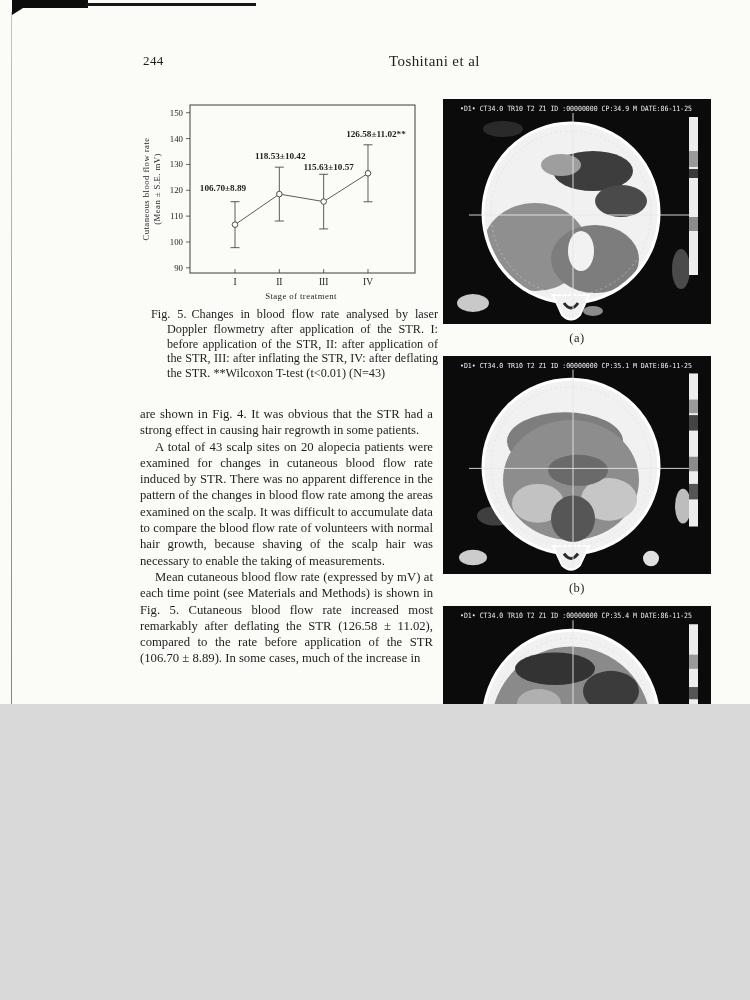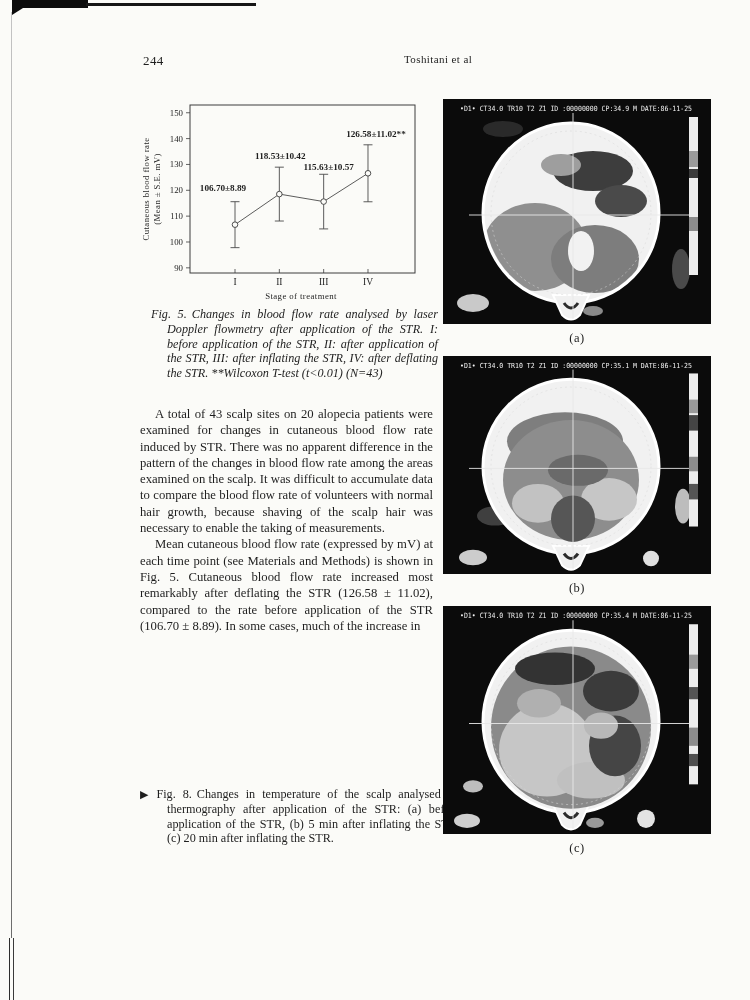--- a/index.html
+++ b/index.html
@@ -1,39 +1,39 @@
 <!DOCTYPE html>
 <html><head>
 <meta charset="utf-8">
 <style>
   html,body{margin:0;padding:0;background:#d9d9d9;}
-  .page{position:relative;width:750px;height:1000px;background:#fbfbf8;overflow:hidden;
+  .page{position:relative;width:750px;height:704px;background:#fbfbf8;overflow:hidden;
         font-family:"Liberation Serif",serif;color:#1e1e1e;}
   
   .art-topbar{position:absolute;left:12px;top:0;width:76px;height:8px;background:#0c0c0c;}
   .art-topline{position:absolute;left:86px;top:3px;width:170px;height:3px;background:#161616;}
   .art-corner{position:absolute;left:12px;top:8px;width:0;height:0;
               border-top:7px solid #0c0c0c;border-right:11px solid transparent;}
   .art-edge{position:absolute;left:11px;top:12px;width:1px;height:926px;
             background:linear-gradient(#c4c4c4,#6c6c6c);}
   .art-edge-b1{position:absolute;left:9px;top:938px;width:1px;height:62px;background:#2d2d2d;}
   .art-edge-b2{position:absolute;left:13px;top:938px;width:1px;height:62px;background:#3a3a3a;}
   
   .pageno{position:absolute;left:143px;top:53px;font-size:13px;letter-spacing:.4px;}
-  .runhead{position:absolute;left:404px;top:53px;font-size:11px;letter-spacing:.4px;}
+  .runhead{position:absolute;left:389px;top:53px;font-size:15px;letter-spacing:.4px;}
   
   .fig5{position:absolute;left:140px;top:95px;width:296px;height:215px;}
   .fig5 svg text{font-family:"Liberation Serif",serif;fill:#1e1e1e;}
   .tick{font-size:8.8px;}
   .cat{font-size:9.5px;}
   .ann{font-size:9.2px;font-weight:600;}
   .axt{font-size:8.8px;letter-spacing:.4px;}
   
   .cap{font-size:12.2px;line-height:14.8px;text-align:justify;}
-  .cap5{position:absolute;left:151px;top:307px;width:271px;padding-left:16px;text-indent:-16px;font-style:italic;}
+  .cap5{position:absolute;left:151px;top:307px;width:271px;padding-left:16px;text-indent:-16px;}
   .cap6{position:absolute;left:140px;top:787px;width:293px;padding-left:27px;text-indent:-27px;}
   .caplabel{margin-right:5px;}
   .capmarker{margin-right:4px;font-size:11px;}
   
   .bodytext{position:absolute;left:140px;top:406px;width:293px;font-size:12.7px;
             line-height:16.3px;text-align:justify;}
   .bodytext p{margin:0;}
   .bodytext p.ind{text-indent:15px;}
   
   .thermo{position:absolute;left:443px;width:268px;}
@@ -107,20 +107,21 @@
         <text x="188.66" y="75.26769230769233" text-anchor="middle" class="ann">115.63±10.57</text>
         <text x="235.99" y="41.80307692307694" text-anchor="middle" class="ann">126.58±11.02**</text>
       </svg>
   </div>
 
   <div class="cap cap5">
     <span class="caplabel">Fig. 5.</span><span>Changes in blood flow rate analysed by laser Doppler flowmetry after application of the STR. I: before application of the STR, II: after application of the STR, III: after inflating the STR, IV: after deflating the STR. **Wilcoxon T-test (t&lt;0.01) (N=43)</span>
   </div>
 
   <div class="bodytext">
+    <p>are shown in Fig. 4. It was obvious that the STR had a strong effect in causing hair regrowth in some patients.</p>
     <p class="ind">A total of 43 scalp sites on 20 alopecia patients were examined for changes in cutaneous blood flow rate induced by STR. There was no apparent difference in the pattern of the changes in blood flow rate among the areas examined on the scalp. It was difficult to accumulate data to compare the blood flow rate of volunteers with normal hair growth, because shaving of the scalp hair was necessary to enable the taking of measurements.</p>
     <p class="ind">Mean cutaneous blood flow rate (expressed by mV) at each time point (see Materials and Methods) is shown in Fig. 5. Cutaneous blood flow rate increased most remarkably after deflating the STR (126.58 ± 11.02), compared to the rate before application of the STR (106.70 ± 8.89). In some cases, much of the increase in</p>
   </div>
 
   <div class="cap cap6">
     <span class="capmarker">▶</span><span class="caplabel">Fig. 8.</span><span>Changes in temperature of the scalp analysed by thermography after application of the STR: (a) before application of the STR, (b) 5 min after inflating the STR, (c) 20 min after inflating the STR.</span>
   </div>
 
   <div class="thermo t-a">
     <svg id="thermo-0" width="268" height="225" viewBox="0 0 268 225" preserveAspectRatio="none">

